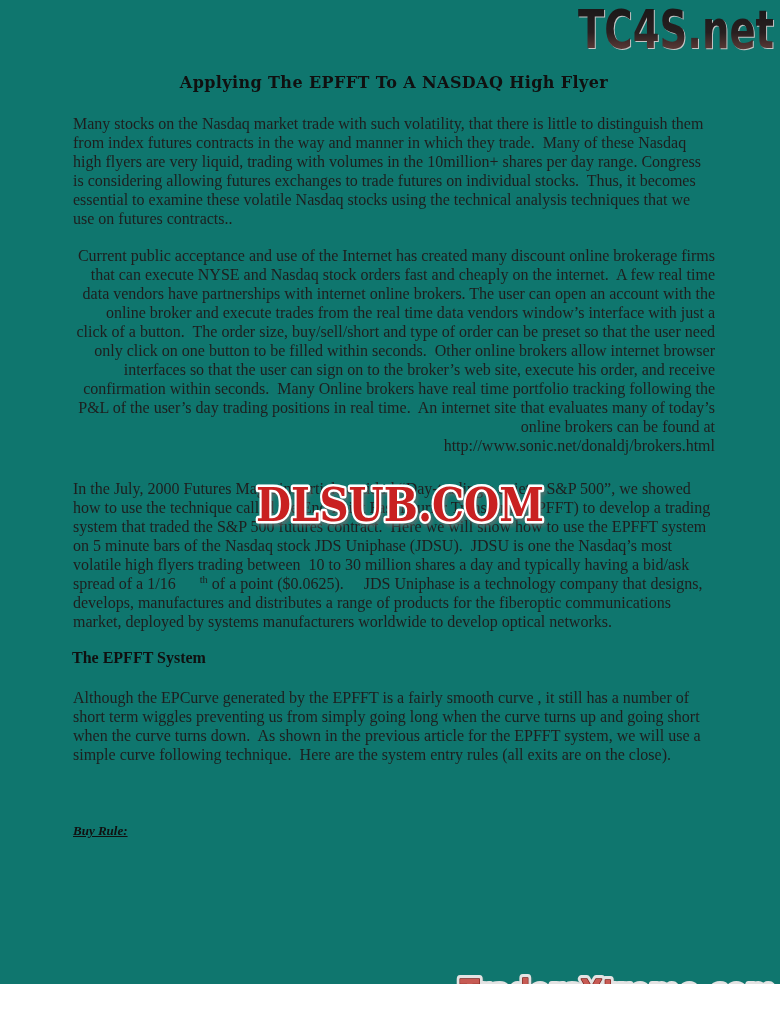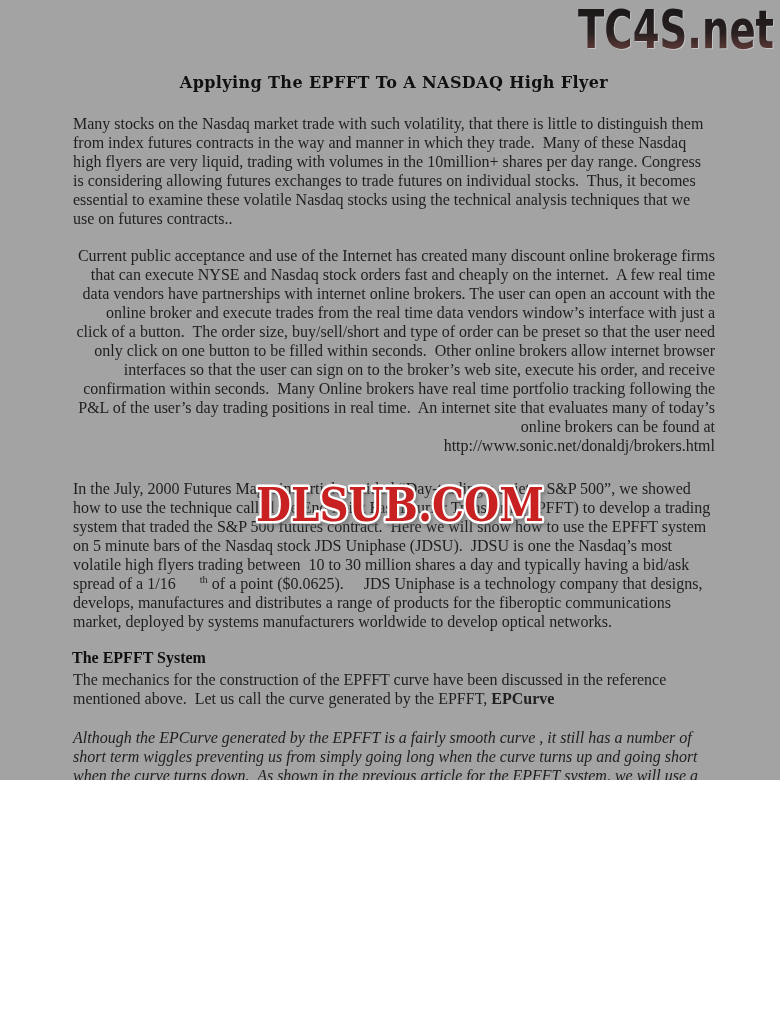--- a/index.html
+++ b/index.html
@@ -1,38 +1,38 @@
 <!DOCTYPE html>
 <html><head>
 <meta charset="utf-8">
 <style>
   html,body { margin:0; padding:0; background:#fff; }
   .page {
-    position:relative; width:780px; height:780px; background:#a3a3a3;
+    position:relative; width:780px; height:984px; background:#0f766e;
     overflow:hidden; font-family:"Liberation Serif", serif;
   }
   .content {
     position:absolute; left:72px; top:0; width:644px;
     color:#1e1e1e; font-size:16px; line-height:19px; text-align:left;
   }
   .content p { margin:1px; white-space:pre-wrap; }
   .doc-title {
     margin:73px 0 0 0; text-align:center; color:#101010;
     font-family:"DejaVu Serif", serif; font-weight:bold;
     font-size:16px; letter-spacing:0.4px; line-height:20px;
   }
   .p1 { margin-top:21px !important; }
   .p2 { margin-top:18px !important;text-align:right; }
   .p3 { margin-top:24px !important; }
   .section-heading {
     margin:17px 0 2px 0; color:#101010; font-weight:bold;
     font-size:16px; line-height:20px; font-family:"Liberation Serif", serif;
   }
   .p4 { margin-top:0 !important; }
-  .p5 { margin-top:20px !important;font-style:italic; }
+  .p5 { margin-top:20px !important; }
   .buy-rule {
     margin-top:57px !important; font-weight:bold; font-style:italic;
     text-decoration:underline; font-size:13px; color:#101010;
   }
   sup { font-size:10.5px; line-height:0; vertical-align:super;padding-left:24px; }
   b { font-weight:bold; }
 
   .footer { position:absolute; top:986px; left:0; width:100%; color:#1e1e1e; }
   .copyright { position:absolute; left:72px; top:0; font-size:11.5px;margin-top:7px; }
   .footer-title {
@@ -64,21 +64,20 @@
     <h1 class="doc-title">Applying The EPFFT To A NASDAQ High Flyer</h1>
 
     <p class="p1">Many stocks on the Nasdaq market trade with such volatility, that there is little to distinguish them from index futures contracts in the way and manner in which they trade.  Many of these Nasdaq high flyers are very liquid, trading with volumes in the 10million+ shares per day range. Congress is considering allowing futures exchanges to trade futures on individual stocks.  Thus, it becomes essential to examine these volatile Nasdaq stocks using the technical analysis techniques that we use on futures contracts..</p>
 
     <p class="p2"><span>Current public acceptance and use of the Internet has created many discount online brokerage firms  that can execute NYSE and Nasdaq stock orders fast and cheaply on the internet.  A few real time data vendors have partnerships with internet online brokers. The user can open an account with the online broker and execute trades from the real time data vendors window’s interface with just a click of a button.  The order size, buy/sell/short and type of order can be preset so that the user need only click on one button to be filled within seconds.  Other online brokers allow internet browser interfaces so that the user can sign on to the broker’s web site, execute his order, and receive confirmation within seconds.  Many Online brokers have real time portfolio tracking following the P&amp;L of the user’s day trading positions in real time.  An internet site that evaluates many of today’s online brokers can be found at</span><br><span>http://www.sonic.net/donaldj/brokers.html</span></p>
 
     <p class="p3"><span>In the July, 2000 Futures Magazine article entitled “Day-trading a quieter S&amp;P 500”, we showed how to use the technique called the End Point Fast Fourier Transform (EPFFT) to develop a trading system that traded the S&amp;P 500 futures contract.  Here we will show how to use the EPFFT system on 5 minute bars of the Nasdaq stock JDS Uniphase (JDSU).  JDSU is one the Nasdaq’s most volatile high flyers trading between  10 to 30 million shares a day and typically having a bid/ask spread of a 1/16</span><sup>th</sup><span> of a point ($0.0625).     JDS Uniphase is a technology company that designs, develops, manufactures and distributes a range of products for the fiberoptic communications market, deployed by systems manufacturers worldwide to develop optical networks.</span></p>
 
     <h2 class="section-heading">The EPFFT System</h2>
 
-    <p class="p4"><span>The mechanics for the construction of the EPFFT curve have been discussed in the reference mentioned above.  Let us call the curve generated by the EPFFT, </span><b>EPCurve</b></p>
 
     <p class="p5">Although the EPCurve generated by the EPFFT is a fairly smooth curve , it still has a number of short term wiggles preventing us from simply going long when the curve turns up and going short when the curve turns down.  As shown in the previous article for the EPFFT system, we will use a simple curve following technique.  Here are the system entry rules (all exits are on the close).</p>
 
     <p class="buy-rule">Buy Rule:</p>
   </div>
 
   <svg class="wm-dlsub" width="305" height="60" viewBox="0 0 305 60">
     <text x="152" y="44" text-anchor="middle" textLength="288" lengthAdjust="spacingAndGlyphs" font-family="DejaVu Serif, serif" font-weight="bold" font-size="47" fill="#c92121" stroke="#ffffff" stroke-width="5" stroke-linejoin="round" paint-order="stroke">DLSUB.COM</text>
   </svg>
 

